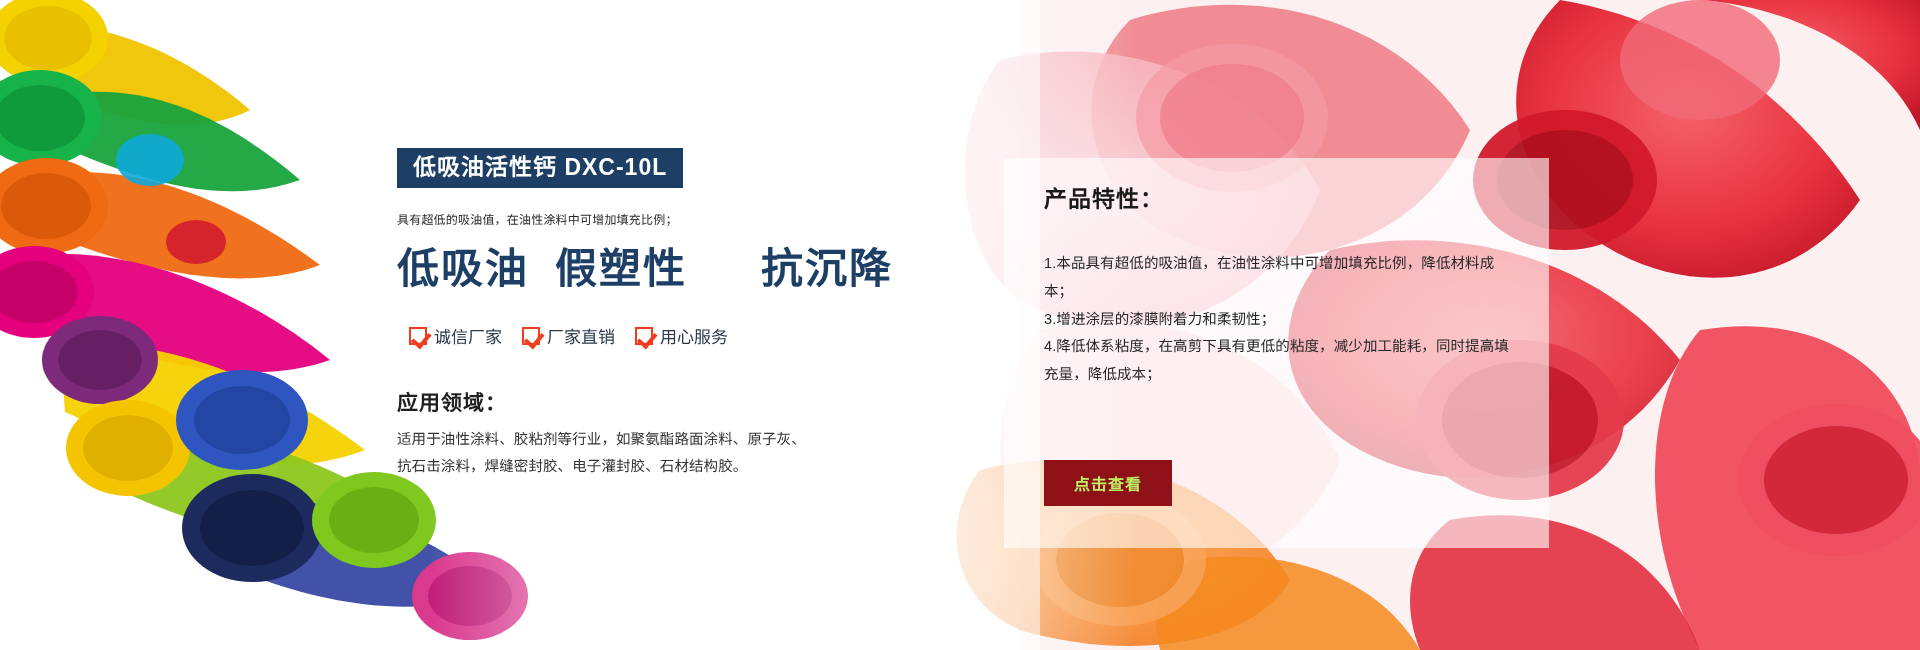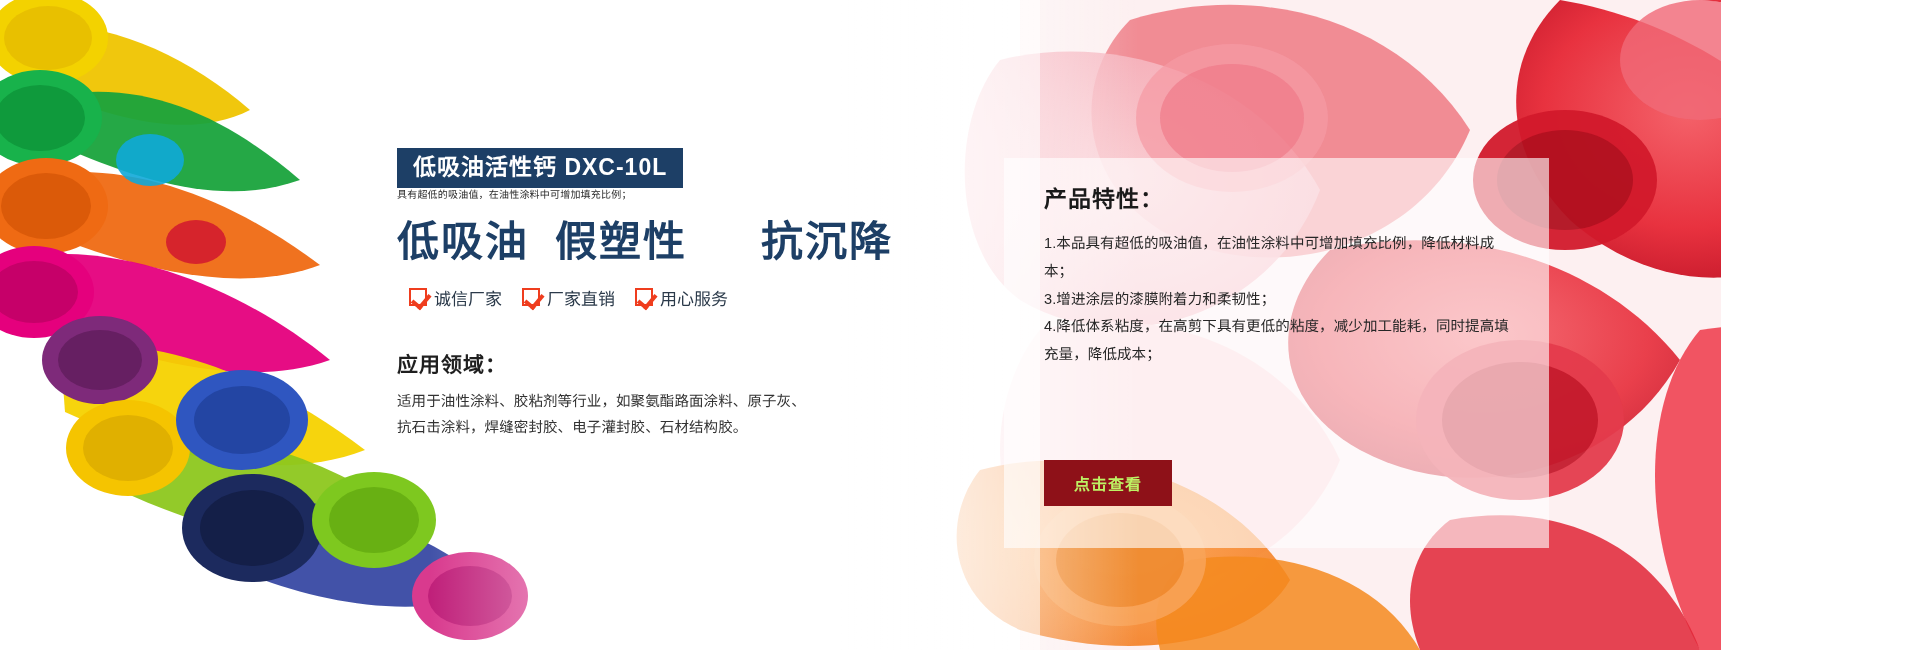--- a/index.html
+++ b/index.html
@@ -5,21 +5,21 @@
 <style>
   * { margin:0; padding:0; box-sizing:border-box; }
   html,body { width:1920px; height:650px; overflow:hidden; }
   body {
     font-family:"Liberation Sans","DejaVu Sans",sans-serif;
     background:#ffffff;
     position:relative;
   }
 
   
-  .stage { position:absolute; inset:0; width:1721px; height:650px; overflow:hidden; background:#fff; }
+  .stage { position:absolute; inset:0; width:1920px; height:650px; overflow:hidden; background:#fff; }
 
   
   .bg { position:absolute; inset:0; z-index:0; }
   .bg svg { display:block; width:1920px; height:650px; }
 
   
   .left-col {
     position:absolute; left:397px; top:148px; width:480px; z-index:5;
   }
   .title-badge {
@@ -27,39 +27,40 @@
     background:#1d3f66;
     color:#ffffff;
     font-size:23px;
     font-weight:700;
     letter-spacing:1px;
     padding:7px 16px 8px 16px;
     line-height:1.1;
     white-space:nowrap;
   }
   .subtitle {
-    font-size:10px;
+    margin-top:24px;
+    font-size:12px;
     color:#2a2a2a;
     letter-spacing:0.2px;
     line-height:1.4;
   }
   .headline {
     margin-top:16px;
     font-size:42px;
     font-weight:700;
     color:#1d3f66;
     letter-spacing:2px;
     line-height:1.15;
     white-space:nowrap;
   }
   .headline span { margin-right:26px;text-align:center; }
   .headline span:last-child { margin-right:0;margin-left:48px; }
 
   .feature-row {
-    margin-top:18px;
+    margin-top:30px;
     display:flex;
     align-items:center;
     gap:20px;
     padding-left:12px;
     text-align:right;
   }
   .feature {
     display:flex;
     align-items:center;
     gap:7px;
@@ -109,21 +110,21 @@
     z-index:5;
     padding:22px 40px 0 40px;
   }
   .panel-title {
     font-size:23px;
     font-weight:700;
     color:#1a1a1a;
     letter-spacing:1px;
   }
   .panel-list {
-    margin-top:16px;
+    margin-top:36px;
     font-size:14.5px;
     color:#262626;
     line-height:1.92;
     letter-spacing:0.1px;
   }
   .panel-list .li { display:block; }
   .cta-button {
     position:absolute;
     left:40px; bottom:42px;
     display:inline-block;

